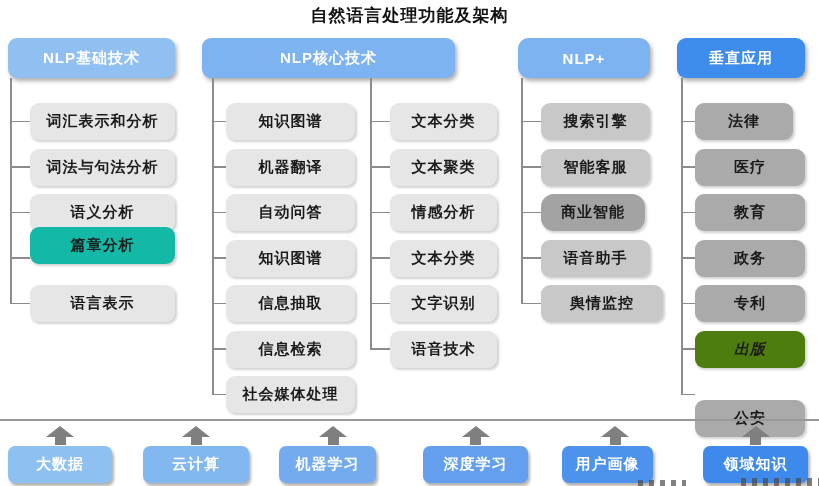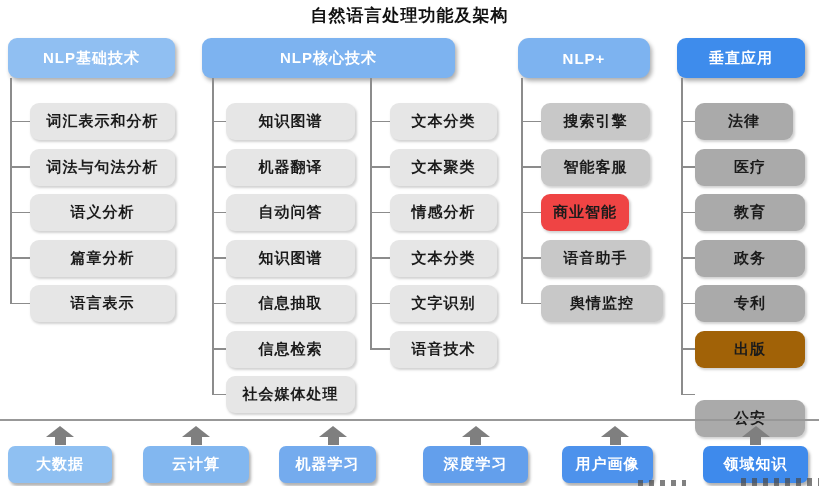--- a/index.html
+++ b/index.html
@@ -82,21 +82,21 @@
   <div id="diagram">
       <div class="col-header" style="left: 8px; width: 167px; background: rgb(144, 191, 242);">NLP基础技术</div>
       <div class="vline" style="left: 10px; top: 78px; height: 225.5px;"></div>
       <div class="hstub" style="left: 10px; top: 120.75px; width: 20px;"></div>
       <div class="item" style="left: 30px; top: 103px; width: 145px; background: rgb(230, 230, 230);">词汇表示和分析</div>
       <div class="hstub" style="left: 10px; top: 166.25px; width: 20px;"></div>
       <div class="item" style="left: 30px; top: 148.5px; width: 145px; background: rgb(230, 230, 230);">词法与句法分析</div>
       <div class="hstub" style="left: 10px; top: 211.75px; width: 20px;"></div>
       <div class="item" style="left: 30px; top: 194px; width: 145px; background: rgb(230, 230, 230);">语义分析</div>
       <div class="hstub" style="left: 10px; top: 257.25px; width: 20px;"></div>
-      <div class="item" style="left: 30px; top: 240px; width: 145px; background: #e5e5e5; font-family: Liberation Serif, serif;">篇章分析</div>
+      <div class="item" style="left: 30px; top: 227px; width: 145px; background: #14b8a6; font-family: Liberation Serif, serif;">篇章分析</div>
       <div class="hstub" style="left: 10px; top: 302.75px; width: 20px;"></div>
       <div class="item" style="left: 30px; top: 285px; width: 145px; background: rgb(230, 230, 230);">语言表示</div>
       <div class="col-header" style="left: 202px; width: 253px; background: rgb(125, 179, 240);">NLP核心技术</div>
       <div class="vline" style="left: 212px; top: 78px; height: 316.5px;"></div>
       <div class="hstub" style="left: 212px; top: 120.75px; width: 14px;"></div>
       <div class="item" style="left: 226px; top: 103px; width: 129px; background: rgb(230, 230, 230);">知识图谱</div>
       <div class="hstub" style="left: 212px; top: 166.25px; width: 14px;"></div>
       <div class="item" style="left: 226px; top: 148.5px; width: 129px; background: rgb(230, 230, 230);">机器翻译</div>
       <div class="hstub" style="left: 212px; top: 211.75px; width: 14px;"></div>
       <div class="item" style="left: 226px; top: 194px; width: 129px; background: rgb(230, 230, 230);">自动问答</div>
@@ -121,39 +121,39 @@
       <div class="item" style="left: 390px; top: 285px; width: 107px; background: rgb(230, 230, 230);">文字识别</div>
       <div class="hstub" style="left: 370px; top: 348.25px; width: 20px;"></div>
       <div class="item" style="left: 390px; top: 330.5px; width: 107px; background: rgb(230, 230, 230);">语音技术</div>
       <div class="col-header" style="left: 518px; width: 132px; background: rgb(125, 179, 240); border-radius: 11px;">NLP+</div>
       <div class="vline" style="left: 521px; top: 78px; height: 225.5px;"></div>
       <div class="hstub" style="left: 521px; top: 120.75px; width: 20px;"></div>
       <div class="item" style="left: 541px; top: 103px; width: 109px; background: rgb(200, 200, 200);">搜索引擎</div>
       <div class="hstub" style="left: 521px; top: 166.25px; width: 20px;"></div>
       <div class="item" style="left: 541px; top: 148.5px; width: 109px; background: rgb(200, 200, 200);">智能客服</div>
       <div class="hstub" style="left: 521px; top: 211.75px; width: 20px;"></div>
-      <div class="item" style="left: 541px; top: 194px; width: 88px; background: #ef4444;">商业智能</div>
+      <div class="item" style="left: 541px; top: 194px; width: 104px; background: #a3a3a3; border-radius: 13px;">商业智能</div>
       <div class="hstub" style="left: 521px; top: 257.25px; width: 20px;"></div>
       <div class="item" style="left: 541px; top: 239.5px; width: 109px; background: rgb(200, 200, 200);">语音助手</div>
       <div class="hstub" style="left: 521px; top: 302.75px; width: 20px;"></div>
       <div class="item" style="left: 541px; top: 285px; width: 122px; background: rgb(200, 200, 200);">舆情监控</div>
       <div class="col-header" style="left: 677px; width: 128px; background: rgb(62, 140, 236);">垂直应用</div>
       <div class="vline" style="left: 681px; top: 78px; height: 316.5px;"></div>
       <div class="hstub" style="left: 681px; top: 120.75px; width: 14px;"></div>
       <div class="item" style="left: 695px; top: 103px; width: 98px; background: rgb(170, 170, 170);">法律</div>
       <div class="hstub" style="left: 681px; top: 166.25px; width: 14px;"></div>
       <div class="item" style="left: 695px; top: 148.5px; width: 110px; background: rgb(170, 170, 170);">医疗</div>
       <div class="hstub" style="left: 681px; top: 211.75px; width: 14px;"></div>
       <div class="item" style="left: 695px; top: 194px; width: 110px; background: rgb(170, 170, 170);">教育</div>
       <div class="hstub" style="left: 681px; top: 257.25px; width: 14px;"></div>
       <div class="item" style="left: 695px; top: 239.5px; width: 110px; background: rgb(170, 170, 170);">政务</div>
       <div class="hstub" style="left: 681px; top: 302.75px; width: 14px;"></div>
       <div class="item" style="left: 695px; top: 285px; width: 110px; background: rgb(170, 170, 170);">专利</div>
       <div class="hstub" style="left: 681px; top: 348.25px; width: 14px;"></div>
-      <div class="item" style="left: 695px; top: 330.5px; width: 110px; background: #a16207;">出版</div>
+      <div class="item" style="left: 695px; top: 330.5px; width: 110px; background: #4d7c0f; font-style: italic;">出版</div>
       <div class="hstub" style="left: 681px; top: 393.75px; width: 14px;"></div>
       <div class="item" style="left: 695px; top: 376px; width: 110px; background: rgb(170, 170, 170); margin-top: 24px;">公安</div>
     </div>
   <div class="divider"></div>
   <div id="foundation">
       <div class="up-arrow" style="left: 46px;">
         <div class="tri" style="border-bottom-color: rgb(127, 127, 127);"></div>
         <div class="stem" style="background: rgb(127, 127, 127);"></div>
       </div>
       <div class="foundation-box" style="left: 8px; width: 104px; background: rgb(143, 192, 242);">大数据</div>

